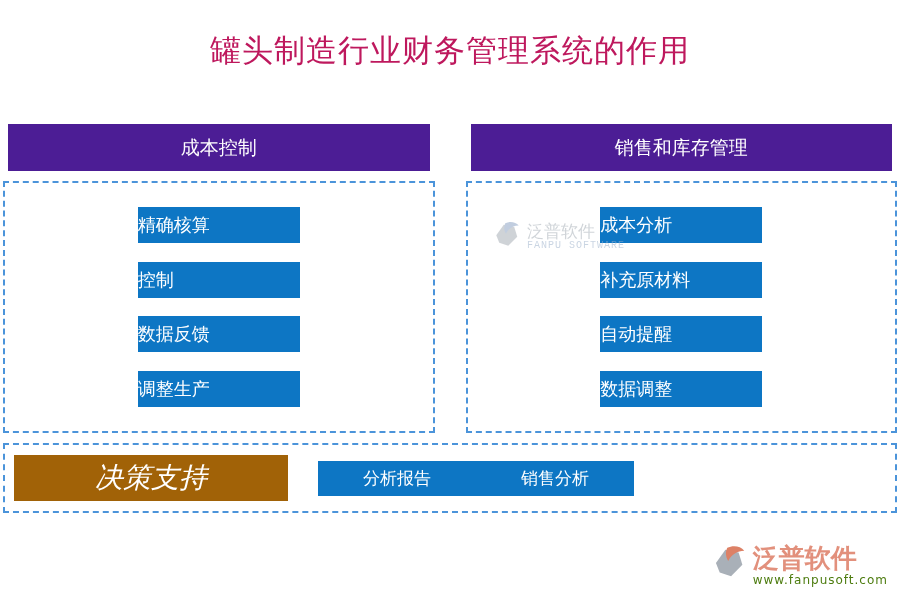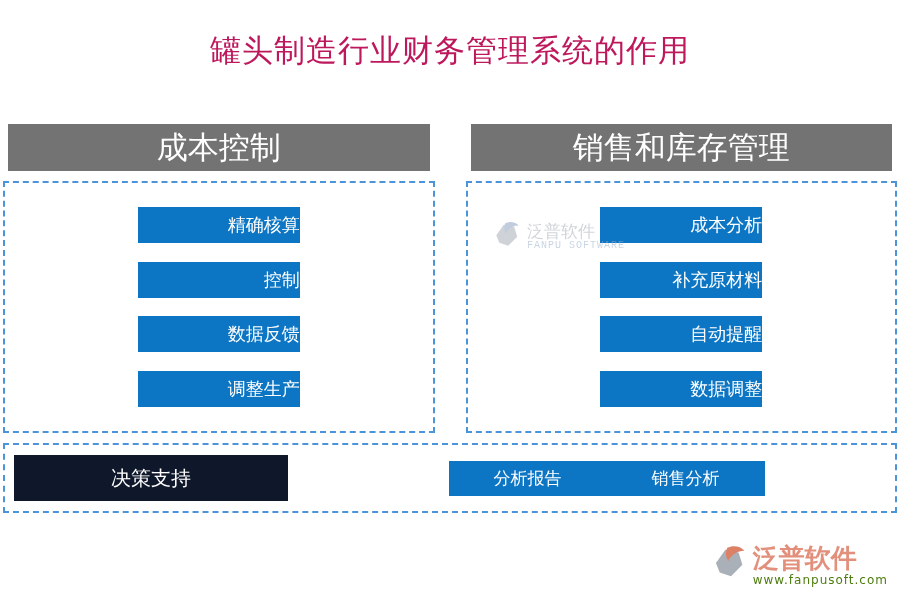--- a/index.html
+++ b/index.html
@@ -32,73 +32,74 @@
     right: 3px;
     display: flex;
     gap: 31px;
   }
   .column {
     flex: 1;
     display: flex;
     flex-direction: column;
   }
   .col-header {
-    background: #737373;
+    background: #4c1d95;
     color: #ffffff;
     height: 47px;
     line-height: 47px;
     text-align: center;
-    font-size: 31px;
+    font-size: 19px;
     margin: 0 5px 10px 5px;
   }
   .panel {
     border: 2px dashed #4b94da;
     height: 252px;
     box-sizing: border-box;
     display: flex;
     flex-direction: column;
     align-items: center;
     justify-content: space-evenly;
     padding: 6px 0;
   }
   .item {
     background: #0d76c4;
     color: #ffffff;
     width: 162px;
     height: 36px;
     line-height: 36px;
-    text-align: right;
+    text-align: left;
     font-size: 18px;
   }
   .bottom-panel {
     position: absolute;
     left: 3px;
     right: 3px;
     top: 443px;
     height: 70px;
     box-sizing: border-box;
     border: 2px dashed #4b94da;
     display: flex;
     align-items: center;
   }
   .bottom-header {
-    background: #0f172a;
+    background: #a16207;
     color: #ffffff;
     width: 274px;
     height: 46px;
     line-height: 46px;
     text-align: center;
-    font-size: 20px;
+    font-size: 28px;
     margin-left: 9px;
     flex-shrink: 0;
+    font-style: italic;
   }
   .bottom-items {
     flex: 1;
     display: flex;
-    justify-content: center;
+    justify-content: flex-start;
     margin-left: 30px;
   }
   .bottom-item {
     background: #0d76c4;
     color: #ffffff;
     width: 158px;
     height: 35px;
     line-height: 35px;
     text-align: center;
     font-size: 17px;

